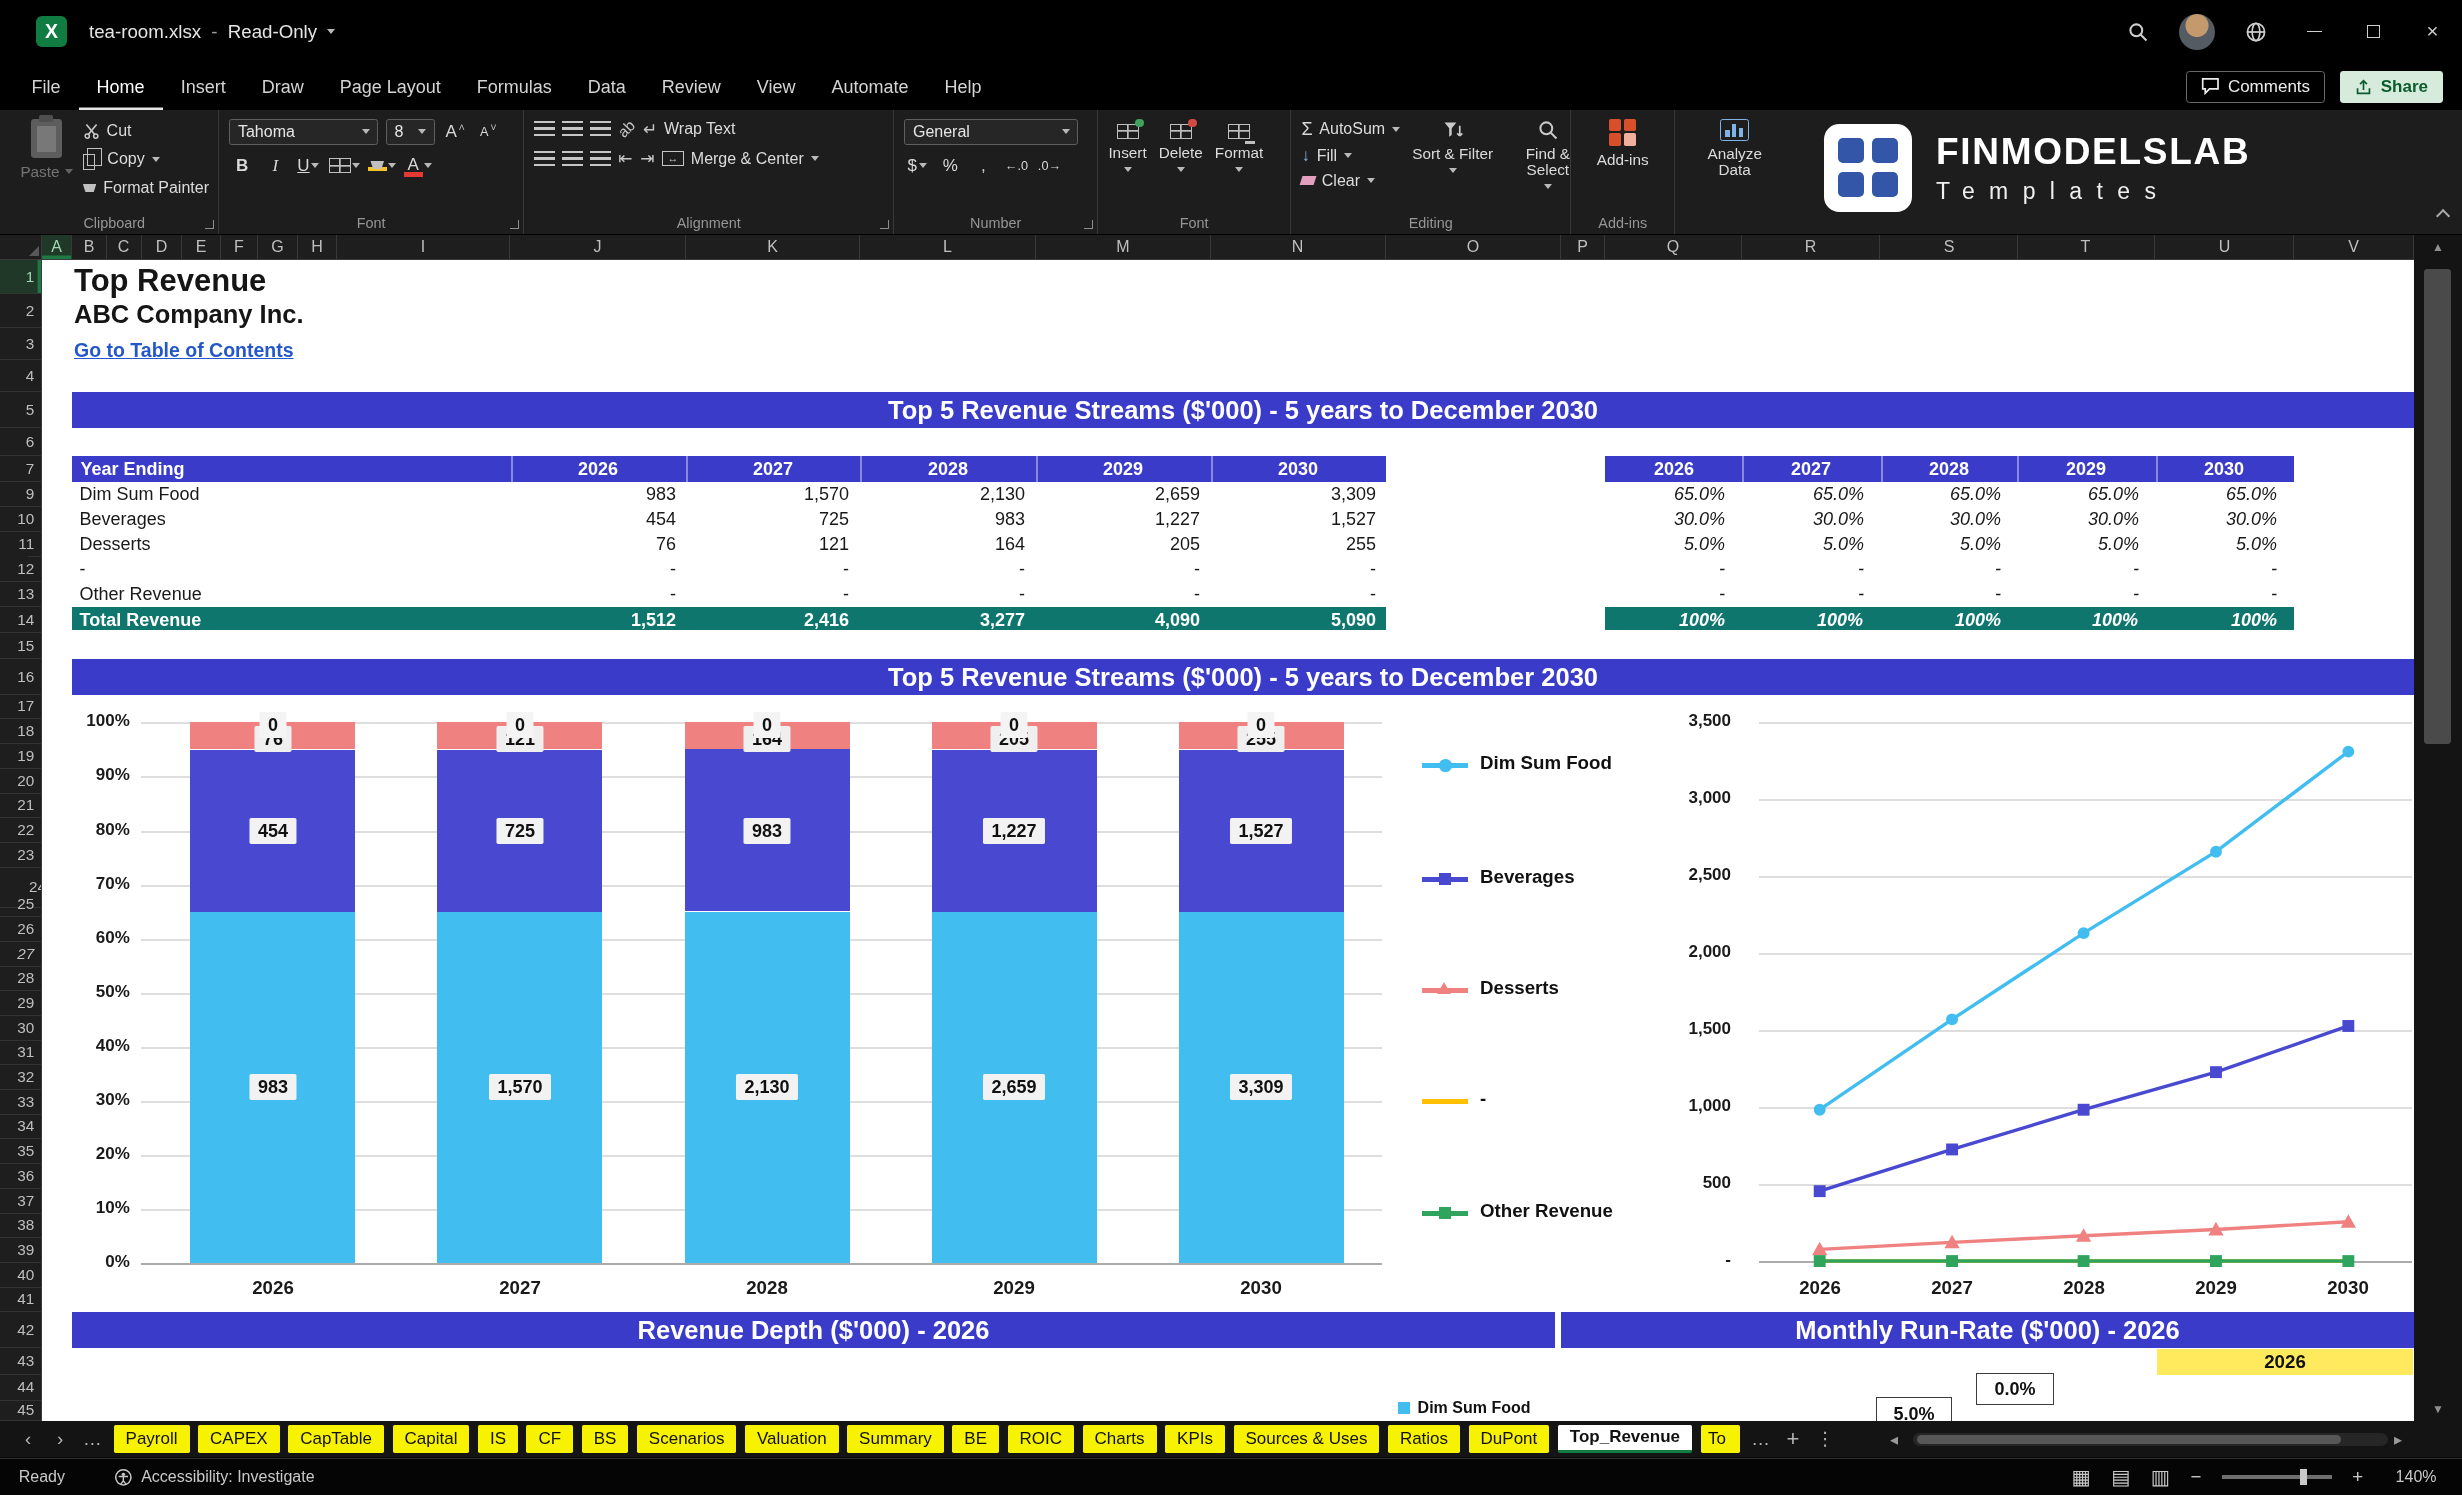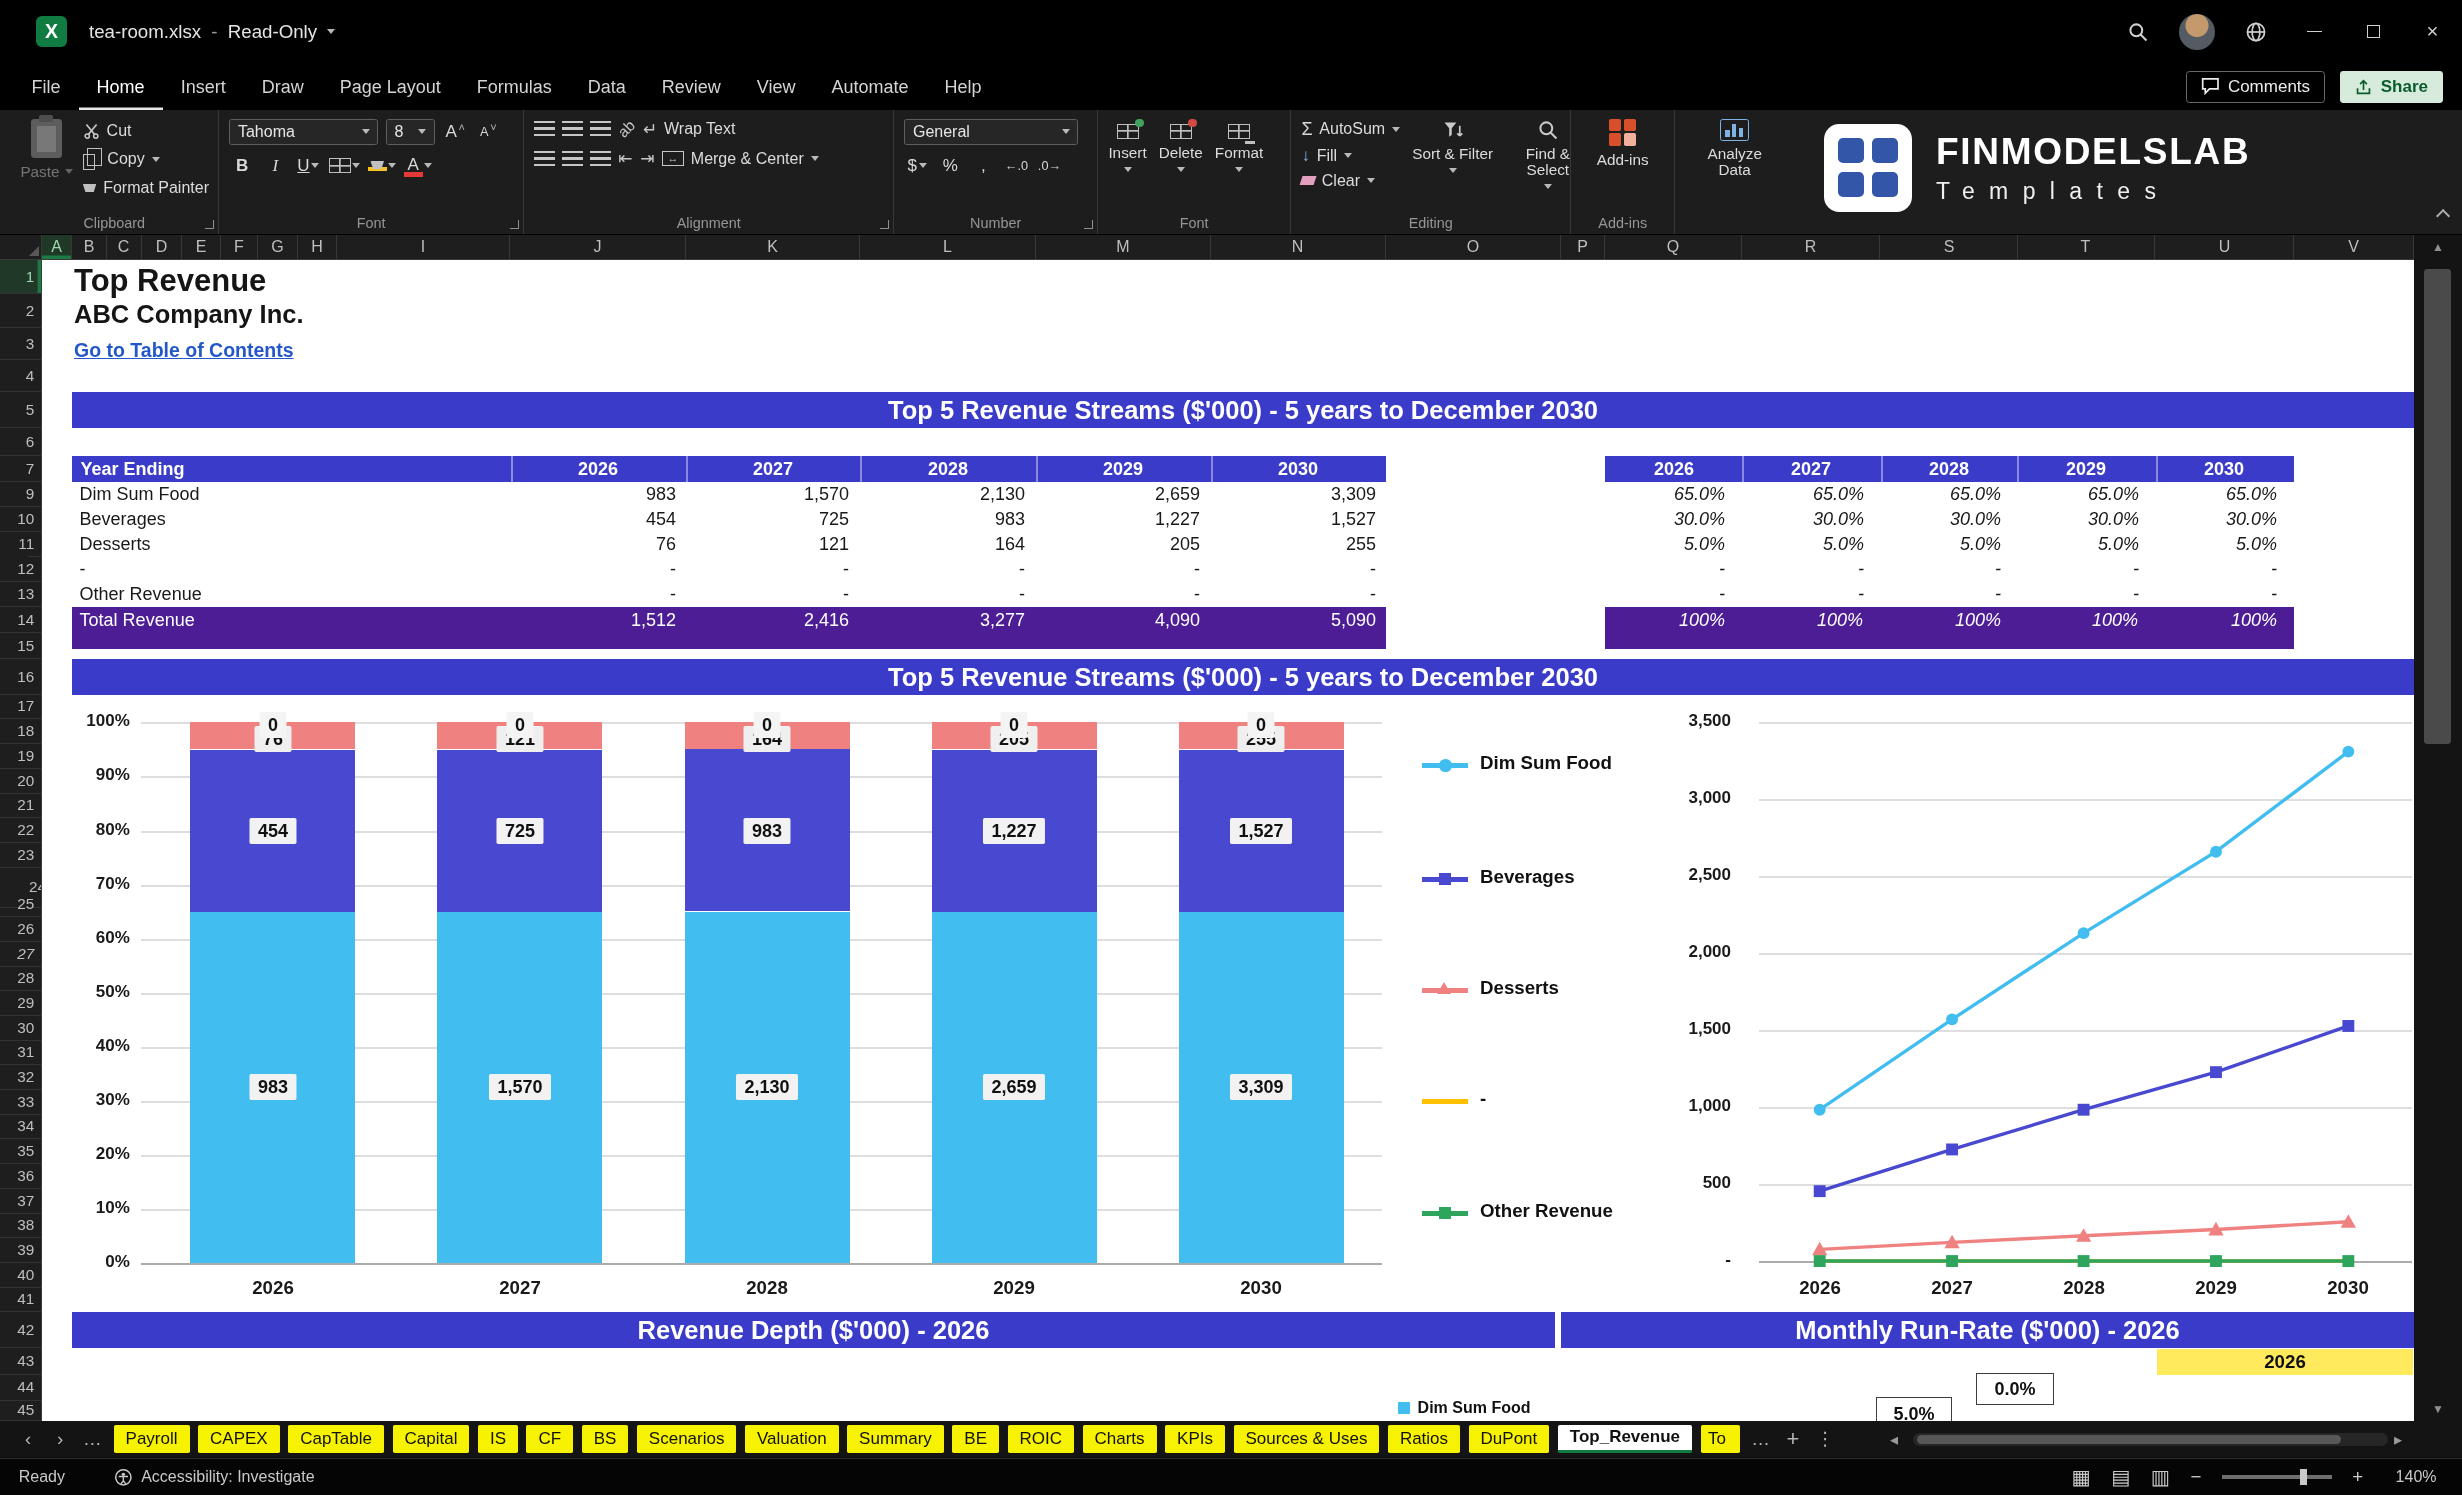--- a/index.html
+++ b/index.html
@@ -105,21 +105,21 @@
   .yband{position:absolute;top:196px;height:26px;background:#3B3BC9;color:#FFF}
   #year-header-left{left:30px;width:1314px}
   #year-header-right{left:1563px;width:689px}
   .yh-label{position:absolute;left:8.5px;line-height:26px;font-weight:bold;font-size:18px}
   .ycell{position:absolute;transform:translateX(-50%);top:0;line-height:26px;font-weight:bold;font-size:18px}
   .seam{position:absolute;top:0;bottom:0;width:1.7px;background:rgba(255,255,255,.4)}
   .trow{position:absolute;left:30px;width:2342px;height:25px;line-height:25px;font-size:18px;color:#191919}
   .tlabel{position:absolute;left:7.6px}
   .tval{position:absolute;text-align:right;display:inline-block}
   .pct{font-style:italic}
-  .total-band{position:absolute;top:347px;height:42px;line-height:26px;background:#4c1d95;color:#FFF;font-weight:normal;font-size:18px}
+  .total-band{position:absolute;top:347px;height:23px;line-height:26px;background:#0f766e;color:#FFF;font-weight:bold;font-size:18px}
   #total-left{left:30px;width:1314px}
   #total-right{left:1563px;width:689px}
   .gl{position:absolute;height:1.7px;background:#DEDEDE}
   .gl.axis{background:#ABABAB}
   .ytick{position:absolute;text-align:right;font-weight:bold;font-size:17px;color:#1A1A1A}
   .xtick{position:absolute;transform:translateX(-50%);font-weight:bold;font-size:18.7px;color:#1A1A1A}
   .seg{position:absolute}
   .blab{position:absolute;transform:translate(-50%,-50%);background:#F2F2F2;padding:2.5px 8.5px;font-weight:bold;font-size:18px;color:#111;border-radius:1.7px;white-space:nowrap}
   .blab.under{z-index:2;background:#EFEFEF}
   .blab.over{z-index:3;background:#F4F4F4}

